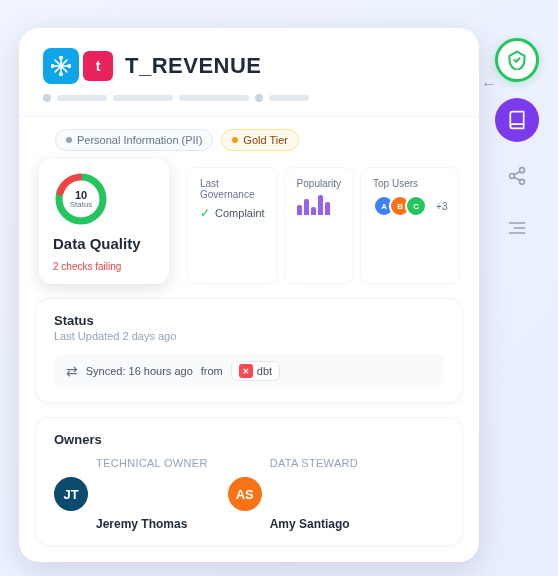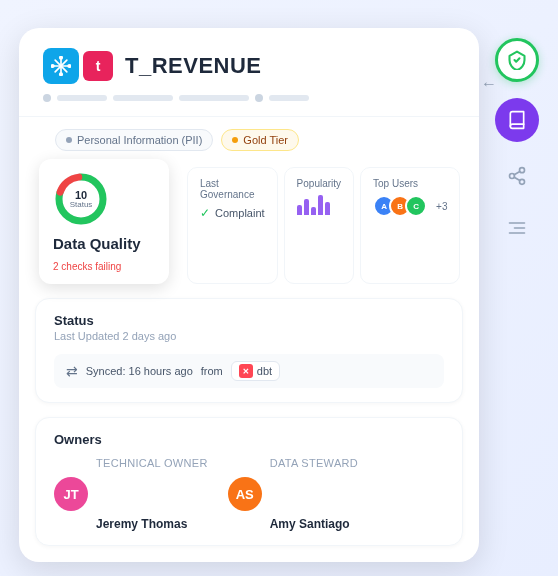--- a/index.html
+++ b/index.html
@@ -587,21 +587,21 @@
           <div class="dbt-icon">✕</div>
           <span>dbt</span>
         </div>
       </div>
     </div>
 
     <div class="section-card">
       <div class="section-title">Owners</div>
       <div class="owners-row">
         <div class="owner-item">
-          <div class="owner-avatar" style="background:#ec4899;">JT</div>
+          <div class="owner-avatar" style="background:#0c4a6e;">JT</div>
           <div class="owner-info">
             <span class="owner-role">Technical Owner</span>
             <span class="owner-name">Jeremy Thomas</span>
           </div>
         </div>
         <div class="owner-item">
           <div class="owner-avatar" style="background:#f97316;">AS</div>
           <div class="owner-info">
             <span class="owner-role">Data Steward</span>
             <span class="owner-name">Amy Santiago</span>

